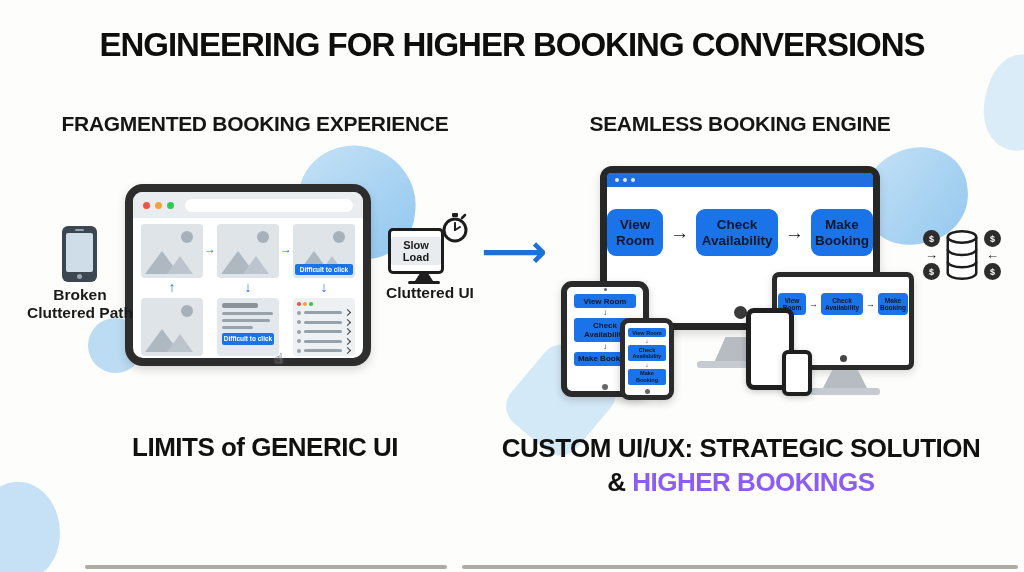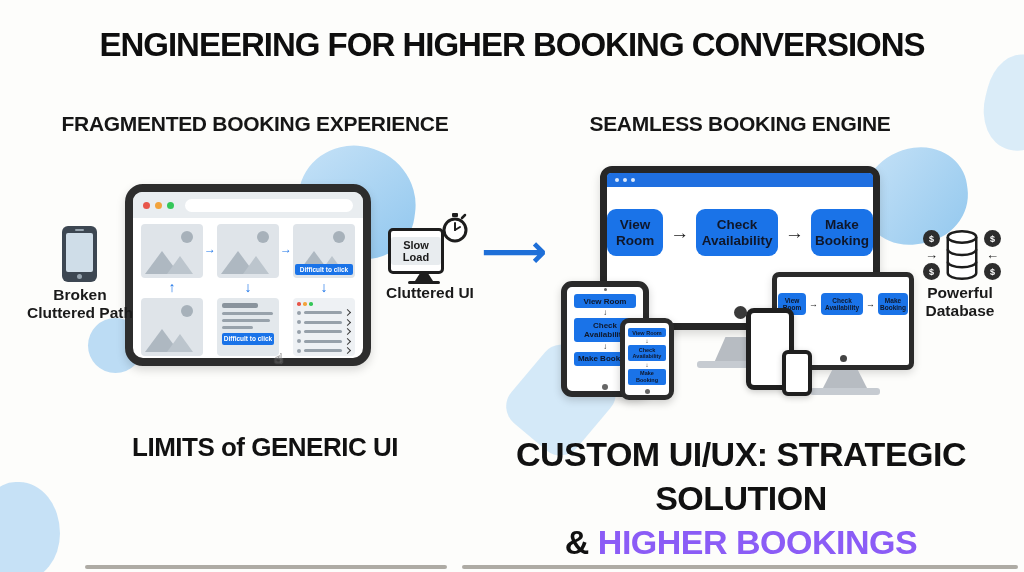--- a/index.html
+++ b/index.html
@@ -150,21 +150,21 @@
   .db-col { display:flex; flex-direction:column; align-items:center; gap:2px; }
   .coin { width:17px; height:17px; border-radius:50%; background:#2d2d2d; color:#fff; font-size:9px;
     font-weight:700; display:flex; align-items:center; justify-content:center; }
   .db-arrow { font-size:13px; font-weight:700; color:#1c1c1c; line-height:12px; }
   .side-label.database { left:904px; top:284px; width:112px; }
 
   
   .footer-left { position:absolute; left:45px; top:432px; width:440px; text-align:center;
     font-size:26px; font-weight:800; letter-spacing:-0.5px; color:#111; z-index:6; }
   .footer-right { position:absolute; left:480px; top:432px; width:522px; text-align:center;
-    font-size:34px; font-weight:800; letter-spacing:-0.5px; line-height:1.3; z-index:6; }
+    font-size:26px; font-weight:800; letter-spacing:-0.5px; line-height:1.3; z-index:6; }
   .fr-line1 { color:#111; }
   .fr-line2 { color:#1b6fd1; }
   .fr-amp { color:#111; }
   .fr-blue { color:#8b5cf6; }
 
   .bottom-line { position:absolute; top:565px; height:4px; background:#9a968f; opacity:.8; border-radius:2px; z-index:1; }
   .bottom-line.l { left:85px; width:362px; }
   .bottom-line.r { left:462px; width:556px; }
 </style>
 </head>
@@ -355,21 +355,20 @@
       <ellipse cx="20" cy="10" rx="15" ry="6" fill="#ffffff" stroke="#1c1c1c" stroke-width="2.6"></ellipse>
       <path d="M5 23 a15 6 0 0 0 30 0" fill="none" stroke="#1c1c1c" stroke-width="2.6"></path>
       <path d="M5 36 a15 6 0 0 0 30 0" fill="none" stroke="#1c1c1c" stroke-width="2.6"></path>
     </svg>
     <div class="db-col">
       <span class="coin">$</span>
       <span class="db-arrow">←</span>
       <span class="coin">$</span>
     </div>
   </div>
-  <div class="side-label database">Powerful Database</div>
 
   <div class="footer-left">LIMITS of GENERIC UI</div>
   <div class="footer-right">
     <div class="fr-line1">CUSTOM UI/UX: STRATEGIC SOLUTION</div>
     <div class="fr-line3">
       <span class="fr-amp">&amp; </span><span class="fr-blue">HIGHER BOOKINGS</span>
     </div>
   </div>
 
   <div class="bottom-line l"></div>

